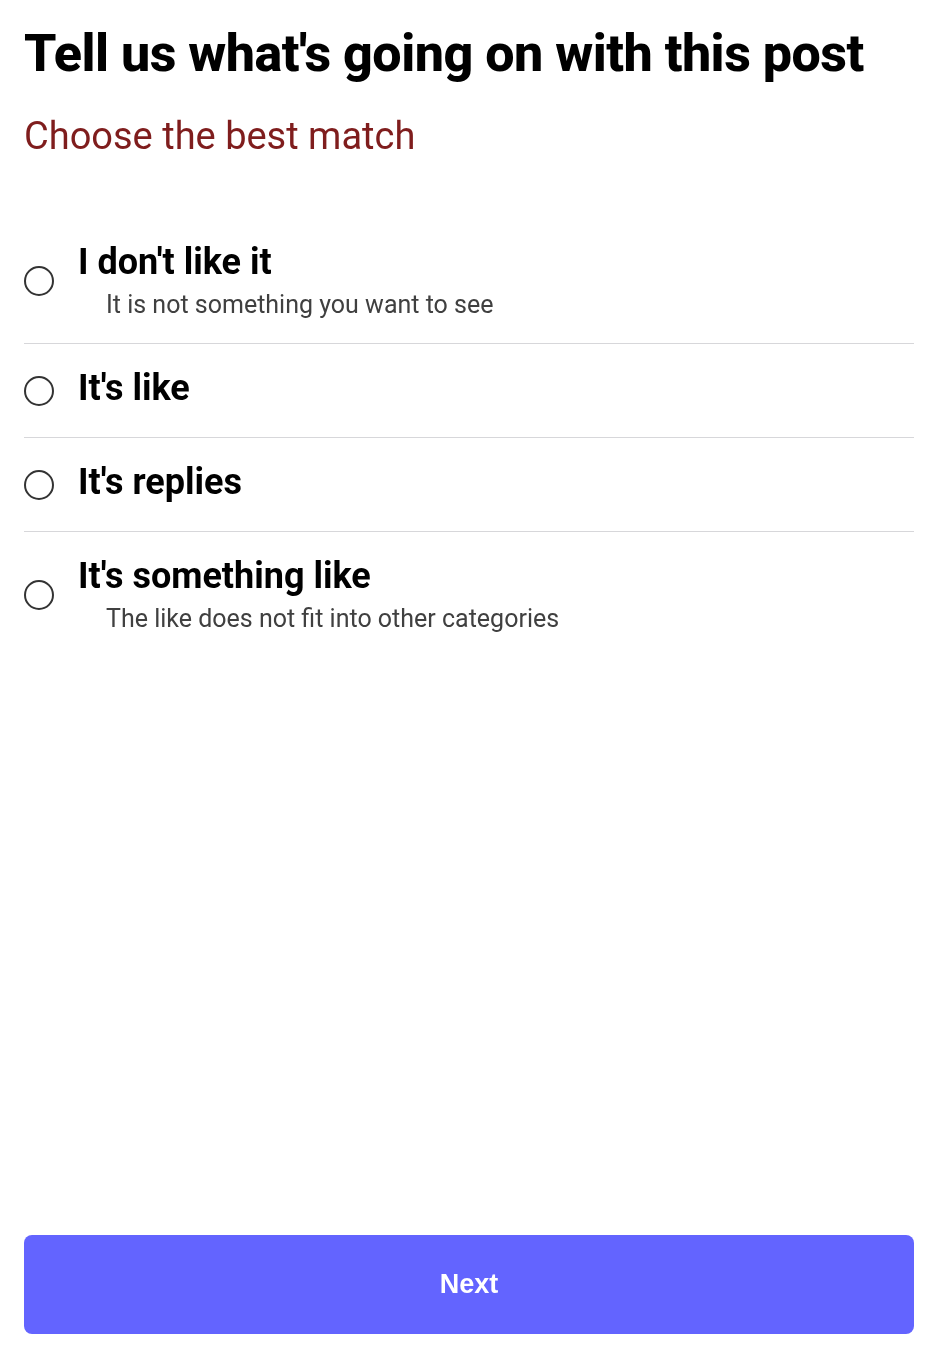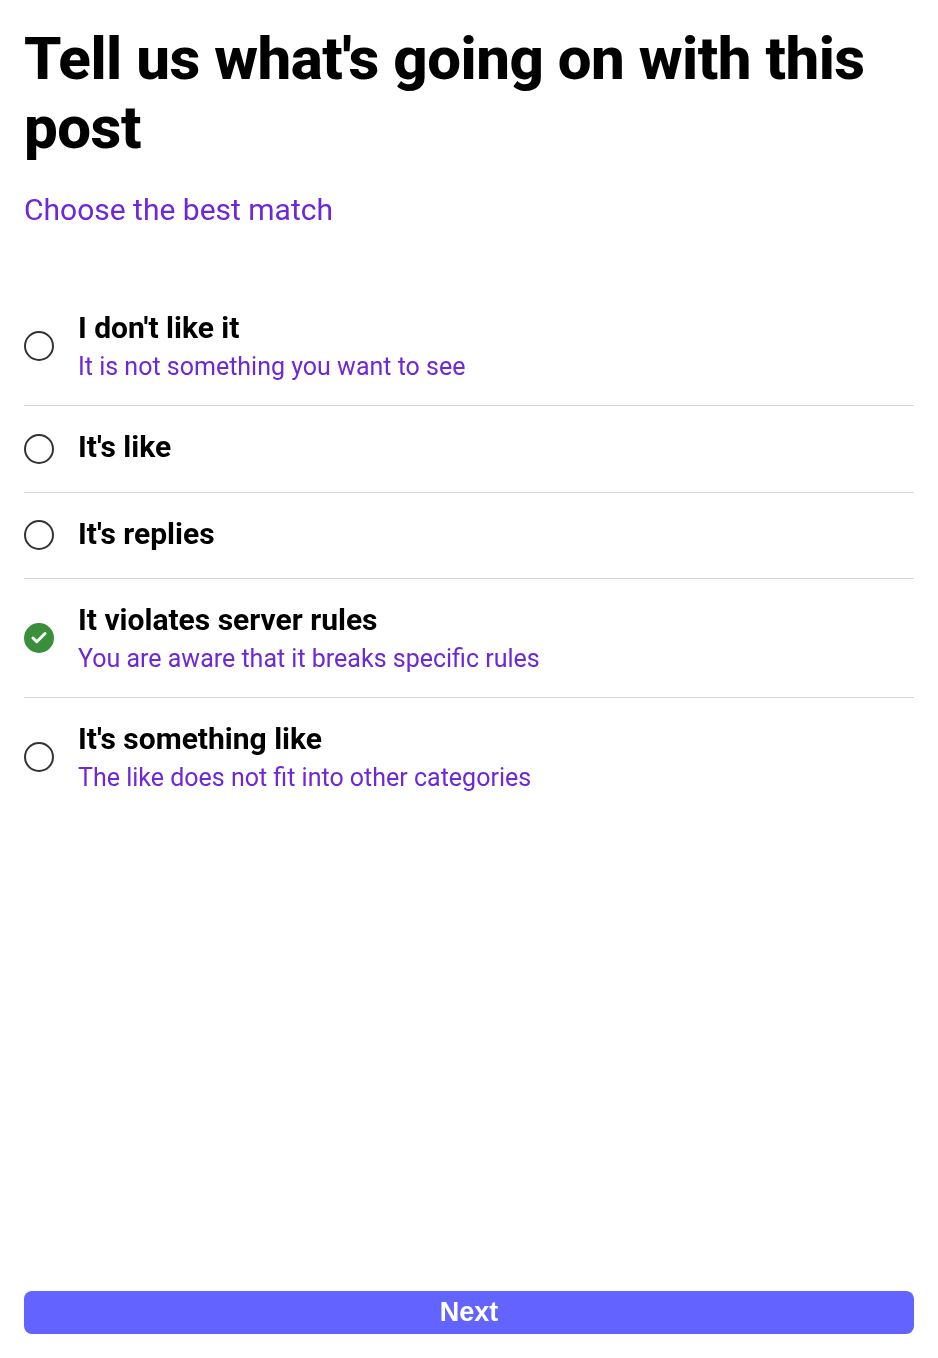--- a/index.html
+++ b/index.html
@@ -14,30 +14,30 @@
       width: 938px;
       height: 1358px;
       padding: 24px;
       display: flex;
       flex-direction: column;
     }
     .header {
       margin-bottom: 60px;
     }
     .title {
-      font-size: 60px;
+      font-size: 52px;
       font-weight: 800;
       line-height: 1.15;
       letter-spacing: -0.5px;
       margin-bottom: 30px;
     }
     .subtitle {
-      font-size: 30px;
+      font-size: 38px;
       font-weight: 400;
-      color: #6d28d9;
+      color: #7f1d1d;
       margin-top: 7px;
     }
     .options {
       flex: 1;
     }
     .option {
       display: flex;
       align-items: center;
       padding: 22px 0;
       border-bottom: 1px solid #d7d7da;
@@ -65,43 +65,44 @@
       top: 50%;
       left: 50%;
       transform: translate(-50%, -50%);
       width: 18px;
       height: 18px;
     }
     .option-text {
       flex: 1;
     }
     .option-title {
-      font-size: 30px;
+      font-size: 36px;
       font-weight: 700;
       line-height: 1.25;
       margin-bottom: 4px;
     }
     .option-desc {
       font-size: 25px;
       font-weight: 400;
-      color: #6d28d9;
+      color: #404040;
       line-height: 1.3;
+      margin-left: 28px;
     }
     .footer {
       margin-top: auto;
     }
     .next-btn {
       width: 100%;
       background: #6364ff;
       color: #fff;
       border: none;
       border-radius: 8px;
       font-size: 27px;
       font-weight: 700;
-      padding: 6px 0;
+      padding: 34px 0;
       cursor: pointer;
     }
   </style>
 </head>
 <body>
 
 <div class="header">
   <h1 class="title">Tell us what's going on with this post</h1>
   <p class="subtitle">Choose the best match</p>
 </div>
@@ -123,31 +124,20 @@
     </div>
   </div>
 
   <div class="option">
     <div class="radio"></div>
     <div class="option-text">
       <div class="option-title">It's replies</div>
     </div>
   </div>
 
-  <div class="option">
-    <div class="radio checked">
-      <svg viewBox="0 0 24 24" fill="none" stroke="#fff" stroke-width="4" stroke-linecap="round" stroke-linejoin="round">
-        <polyline points="4 12 9 17 20 6"></polyline>
-      </svg>
-    </div>
-    <div class="option-text">
-      <div class="option-title">It violates server rules</div>
-      <div class="option-desc">You are aware that it breaks specific rules</div>
-    </div>
-  </div>
 
   <div class="option">
     <div class="radio"></div>
     <div class="option-text">
       <div class="option-title">It's something like</div>
       <div class="option-desc">The like does not fit into other categories</div>
     </div>
   </div>
 
 </div>

